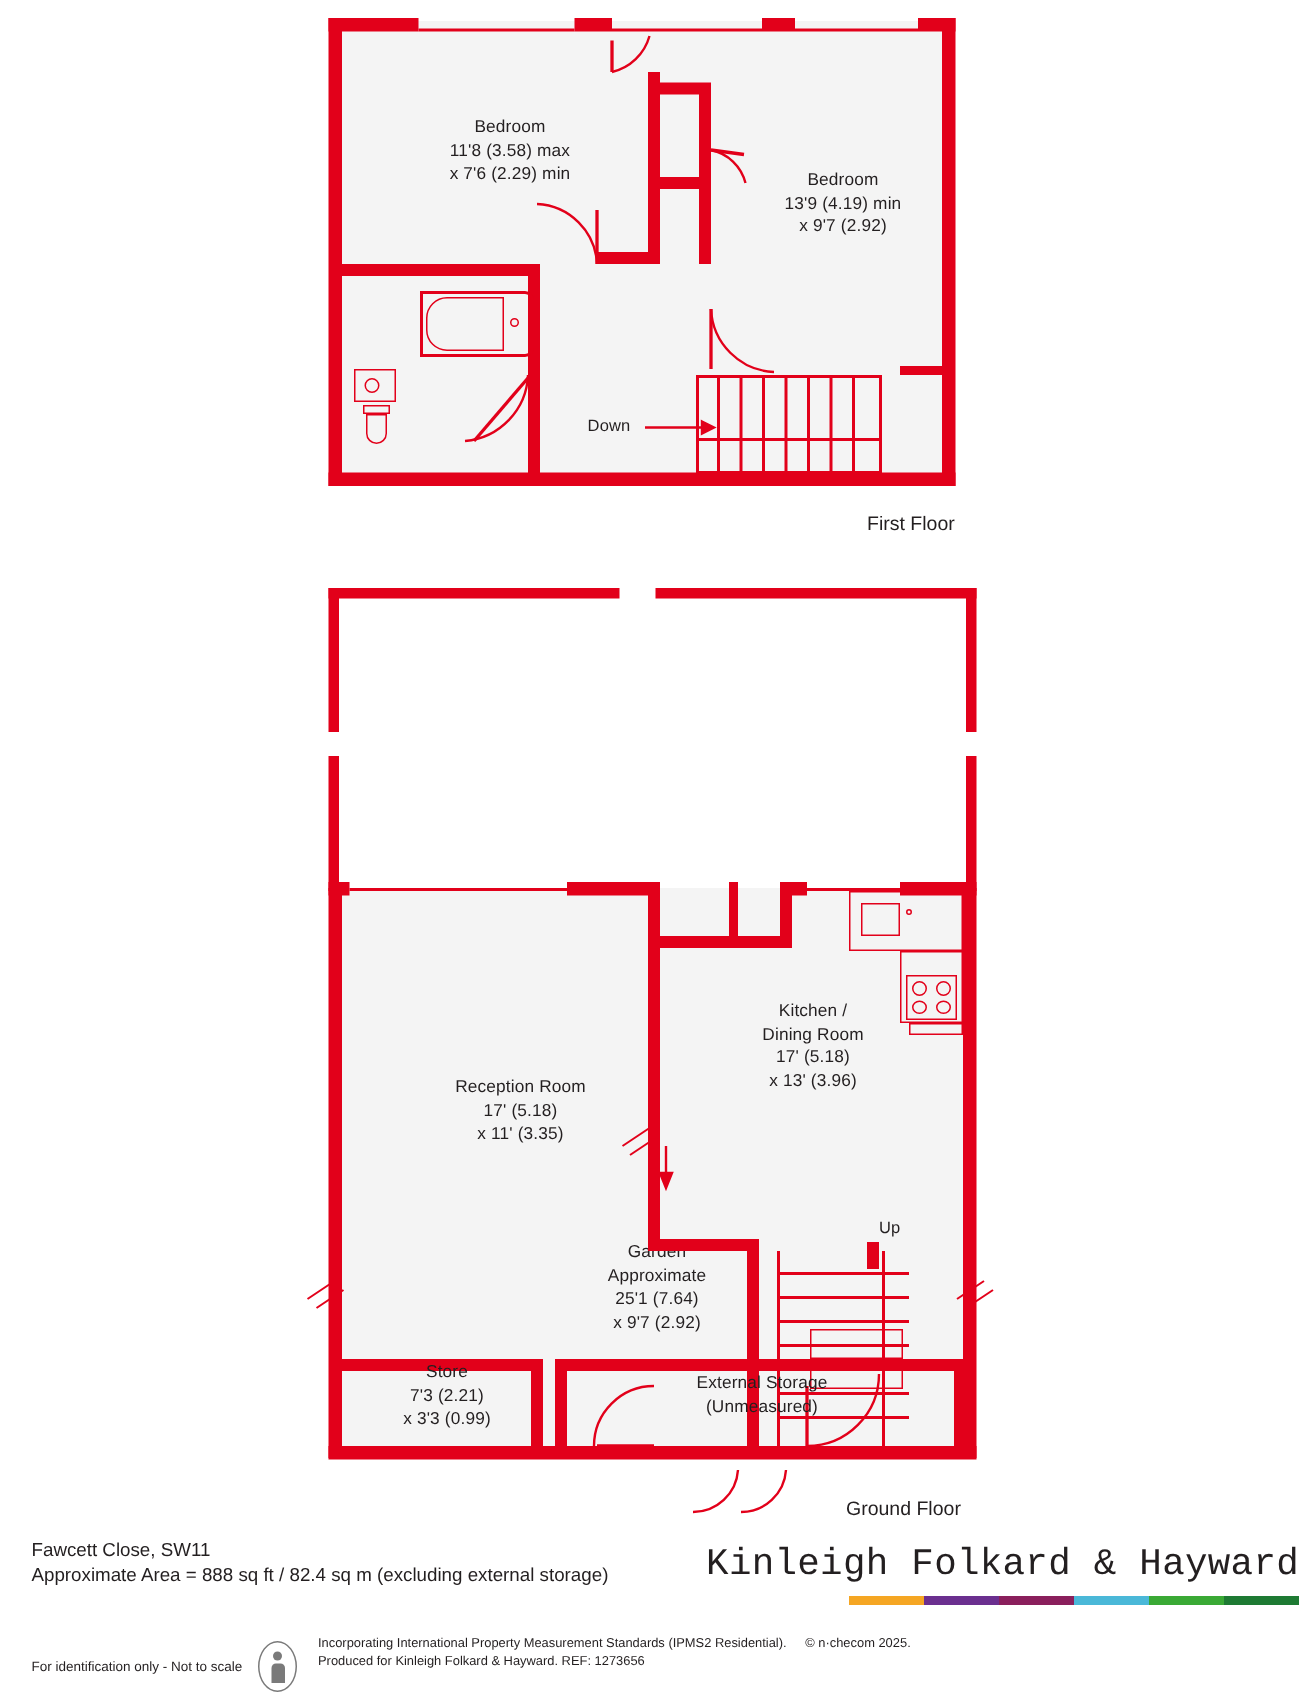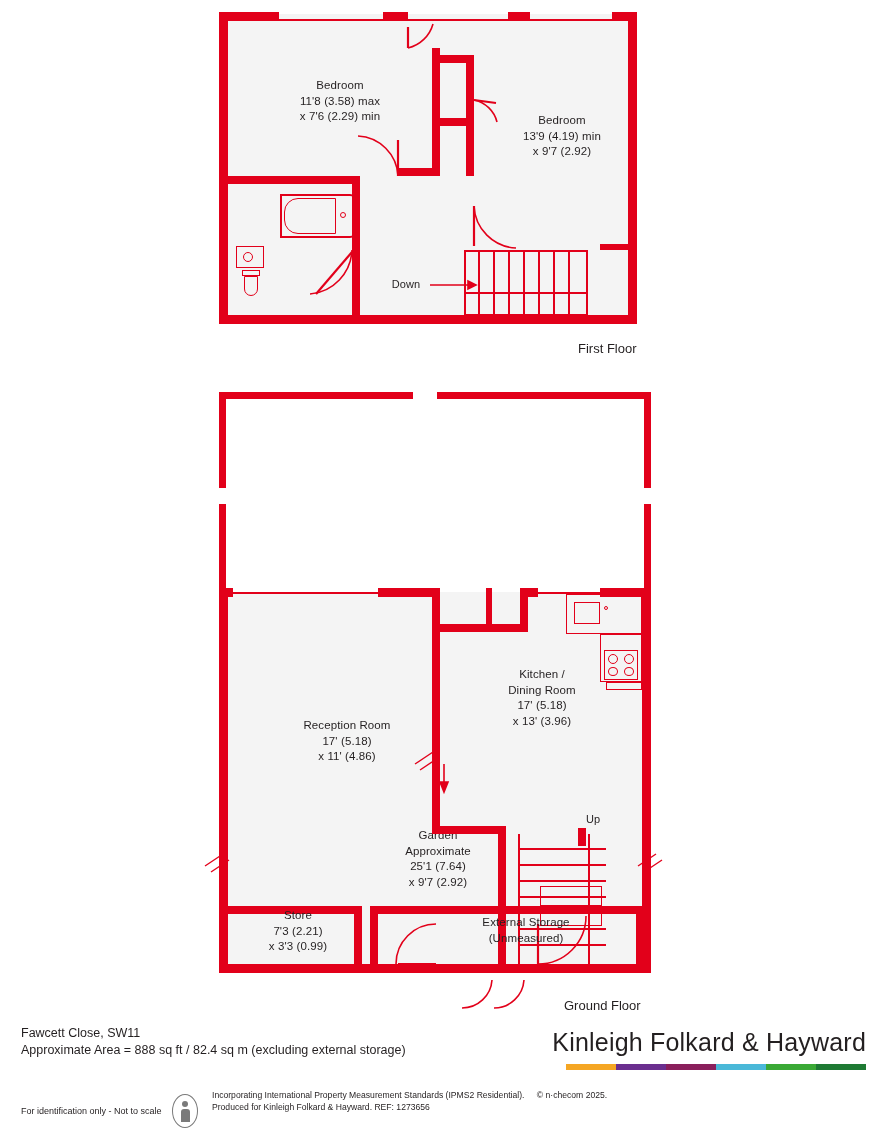--- a/index.html
+++ b/index.html
@@ -40,21 +40,21 @@
   
   .footer-left { position: absolute; left: 21px; }
   .addr { font-size: 12.5px; }
   .area { font-size: 12.5px; }
   .ident { font-size: 9px; color: #231f20; margin-top: 44px; }
 
   .brand {
     position: absolute;
     right: 6px;
     top: 1028px;
-    font-family: Liberation Sans, sans-serif;
+    font-family: Liberation Mono, monospace;
     font-size: 25px;
     color: #231f20;
     letter-spacing: 0.2px;
   }
   .brand-bars { position: absolute; right: 6px; top: 1064px; display: flex; width: 300px; height: 6px; }
   .brand-bars > div { flex: 1 1 auto; height: 6px; }
 
   .disclaimer {
     position: absolute;
     left: 212px;
@@ -314,29 +314,29 @@
     <div class="label small-label" style="left:586px;top:436px;width:40px;text-align:left;">Up</div>
 
     <div class="wall" style="left:228px;top:530px;width:134px;height:8px;"></div>
     <div class="wall" style="left:354px;top:530px;width:8px;height:66px;"></div>
     <div class="wall" style="left:370px;top:530px;width:274px;height:8px;"></div>
     <div class="wall" style="left:370px;top:530px;width:8px;height:66px;"></div>
     <div class="wall" style="left:636px;top:530px;width:8px;height:66px;"></div>
 
     <div class="label" style="left:246px;top:342px;width:202px;">Reception Room
 17' (5.18)
-x 11' (4.86)</div>
+x 11' (3.35)</div>
     <div class="label" style="left:468px;top:291px;width:148px;">Kitchen /
 Dining Room
 17' (5.18)
 x 13' (3.96)</div>
     <div class="label" style="left:236px;top:532px;width:124px;">Store
 7'3 (2.21)
 x 3'3 (0.99)</div>
-    <div class="label" style="left:416px;top:539px;width:220px;">External Storage
+    <div class="label" style="left:398px;top:539px;width:220px;">External Storage
 (Unmeasured)</div>
 
     <div class="floor-caption" style="left:564px;top:622px;">Ground Floor</div>
   </div>
 
   <div class="footer-left addr" style="top:1026px;">Fawcett Close, SW11</div>
   <div class="footer-left area" style="top:1043px;">Approximate Area = 888 sq ft / 82.4 sq m (excluding external storage)</div>
   <div class="footer-left ident" style="top:1062px;">For identification only - Not to scale</div>
 
   <div class="brand">Kinleigh Folkard &amp; Hayward</div>

